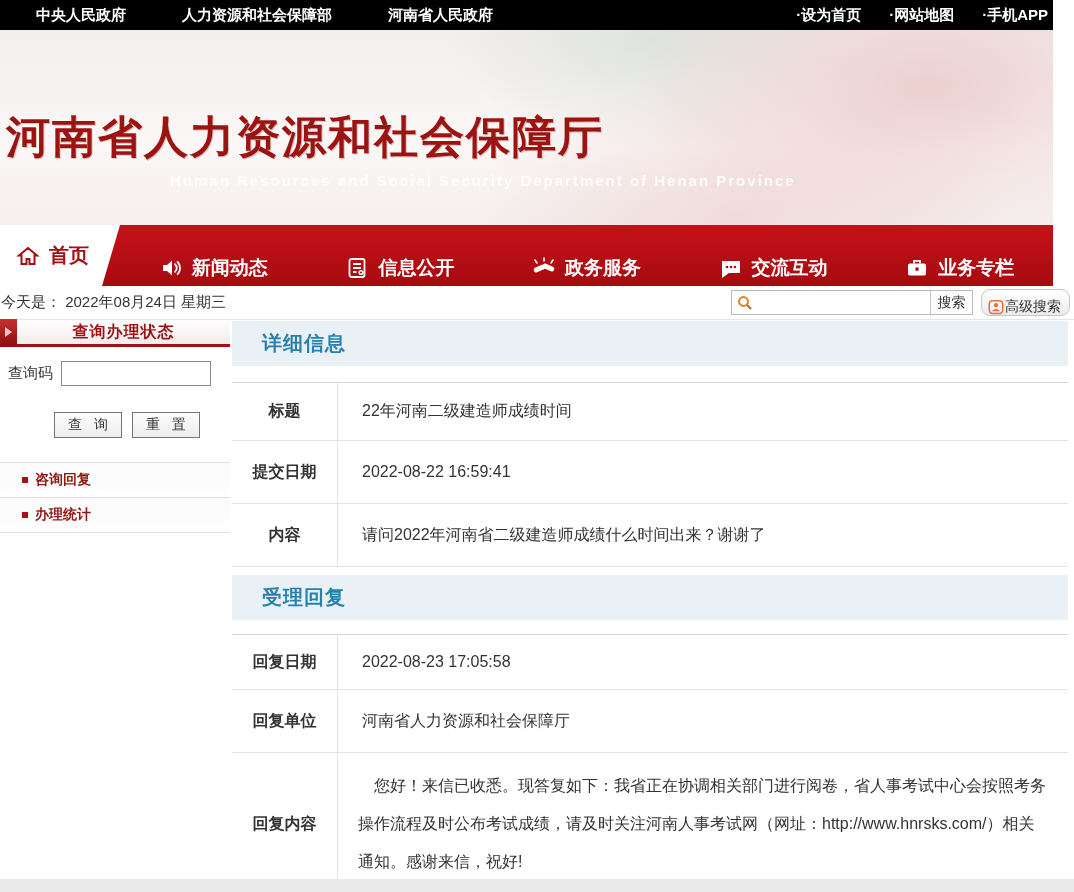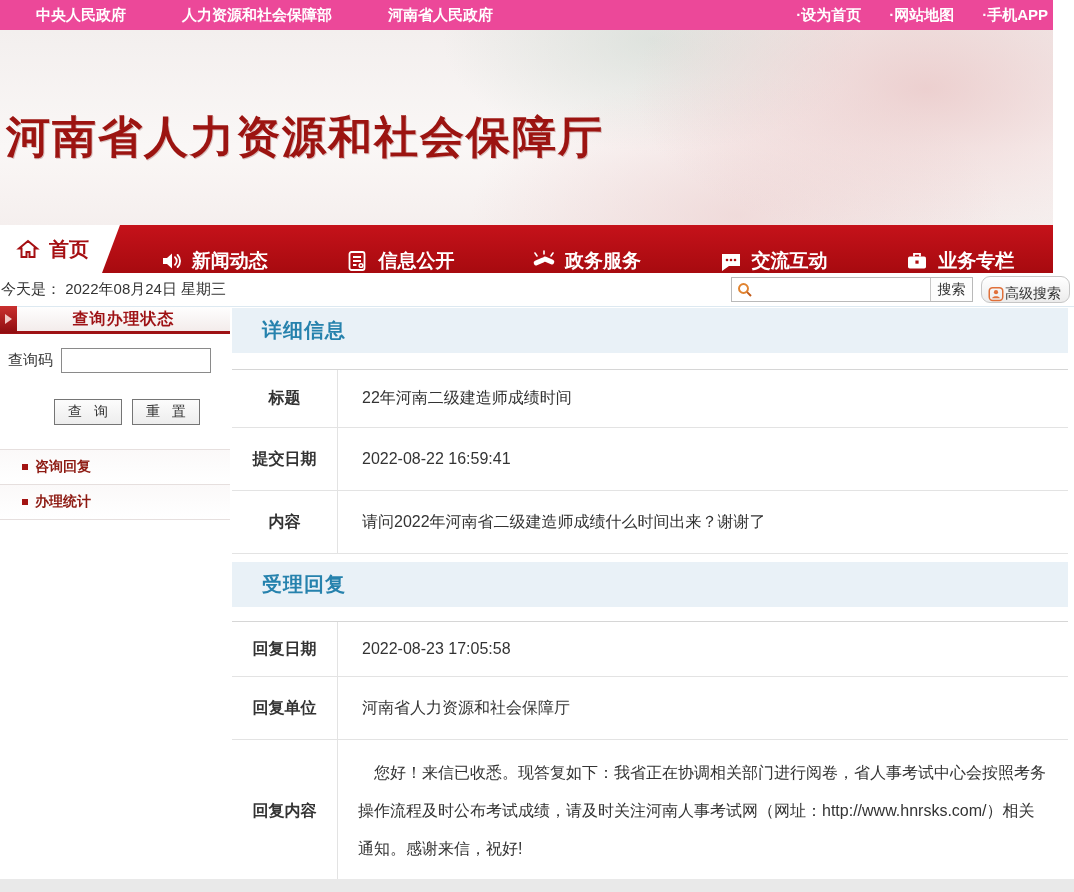--- a/index.html
+++ b/index.html
@@ -2,38 +2,38 @@
 <html><head>
 <meta charset="utf-8">
 <style>
   * { margin:0; padding:0; box-sizing:border-box; }
   html,body { background:#fff; }
   body { font-family:"Liberation Sans", sans-serif; }
   .page { position:relative; width:1074px; height:892px; background:#fff; overflow:hidden; }
   .top-wrap { width:1053px; }
 
   
-  .topbar { height:30px; background:#ec4899; display:flex; align-items:center; color:#fff; font-size:15px; font-weight:bold; }
+  .topbar { height:30px; background:#000000; display:flex; align-items:center; color:#fff; font-size:15px; font-weight:bold; }
   .topbar .left-links { display:flex; gap:56px; margin-left:36px; }
   .topbar .right-links { display:flex; gap:28px; margin-left:auto; margin-right:5px; font-weight:bold; }
   .topbar a { color:#fff; text-decoration:none; cursor:pointer; }
 
   
   .banner { position:relative; height:195px;
     background:
       radial-gradient(ellipse 420px 220px at 88% 30%, rgba(233,196,196,.75), rgba(233,196,196,0) 70%),
       radial-gradient(ellipse 380px 200px at 70% 95%, rgba(236,205,205,.6), rgba(236,205,205,0) 70%),
       radial-gradient(ellipse 300px 160px at 62% 5%, rgba(205,216,208,.55), rgba(205,216,208,0) 70%),
       linear-gradient(180deg,#f3efee 0%, #faf7f6 60%, #f5efee 100%);
   }
   .banner-title { position:absolute; left:6px; top:78px; font-size:44px; font-weight:bold; color:#9c1411; letter-spacing:2px; text-shadow:1px 1px 0 rgba(120,20,20,.25); }
   .banner-sub { position:absolute; left:170px; top:142px; font-size:15px; font-weight:bold; color:rgba(255,255,255,.85); letter-spacing:2px; }
 
   
-  .nav { height:48px; background:linear-gradient(180deg,#c5121a,#a70a0f); display:flex; align-items:stretch; }
+  .nav { height:61px; background:linear-gradient(180deg,#c5121a,#a70a0f); display:flex; align-items:stretch; }
   .nav-tab-active { width:120px; background:#fff; clip-path:polygon(0 0,100% 0,calc(100% - 18px) 100%,0 100%);
     display:flex; align-items:center; gap:9px; padding-left:16px; color:#a50f12; font-size:20px; font-weight:bold; cursor:pointer; }
   .nav-rest { flex:1; display:flex;margin-top:24px; }
   .nav-item { flex:1; display:flex; align-items:center; justify-content:center; gap:9px; color:#fff; font-size:19px; font-weight:bold; cursor:pointer; }
   .nav-icon { width:24px; height:24px; display:inline-flex; }
   .nav-icon svg { width:100%; height:100%; }
 
   
   .datebar { height:34px; display:flex; align-items:center; border-bottom:1px solid #dde9f1; background:#fff; }
   .date-text { font-size:15px; color:#333; margin-left:1px; }
@@ -94,20 +94,21 @@
       </div>
       <div class="right-links">
         <a>·设为首页</a>
         <a>·网站地图</a>
         <a>·手机APP</a>
       </div>
     </div>
 
     <div class="banner">
       <div class="banner-title">河南省人力资源和社会保障厅</div>
+      <div class="banner-sub">Human Resources and Social Security Department of Henan Province</div>
     </div>
 
     <div class="nav">
       <div class="nav-tab-active">
         <span class="nav-icon">
           <svg viewBox="0 0 24 24" fill="none" stroke="#a50f12" stroke-width="2">
               <path d="M12 4 3 11.5h2.5V20h5v-5h3v5h5v-8.5H21z"></path>
             </svg>
         </span>
         <span>首页</span>

